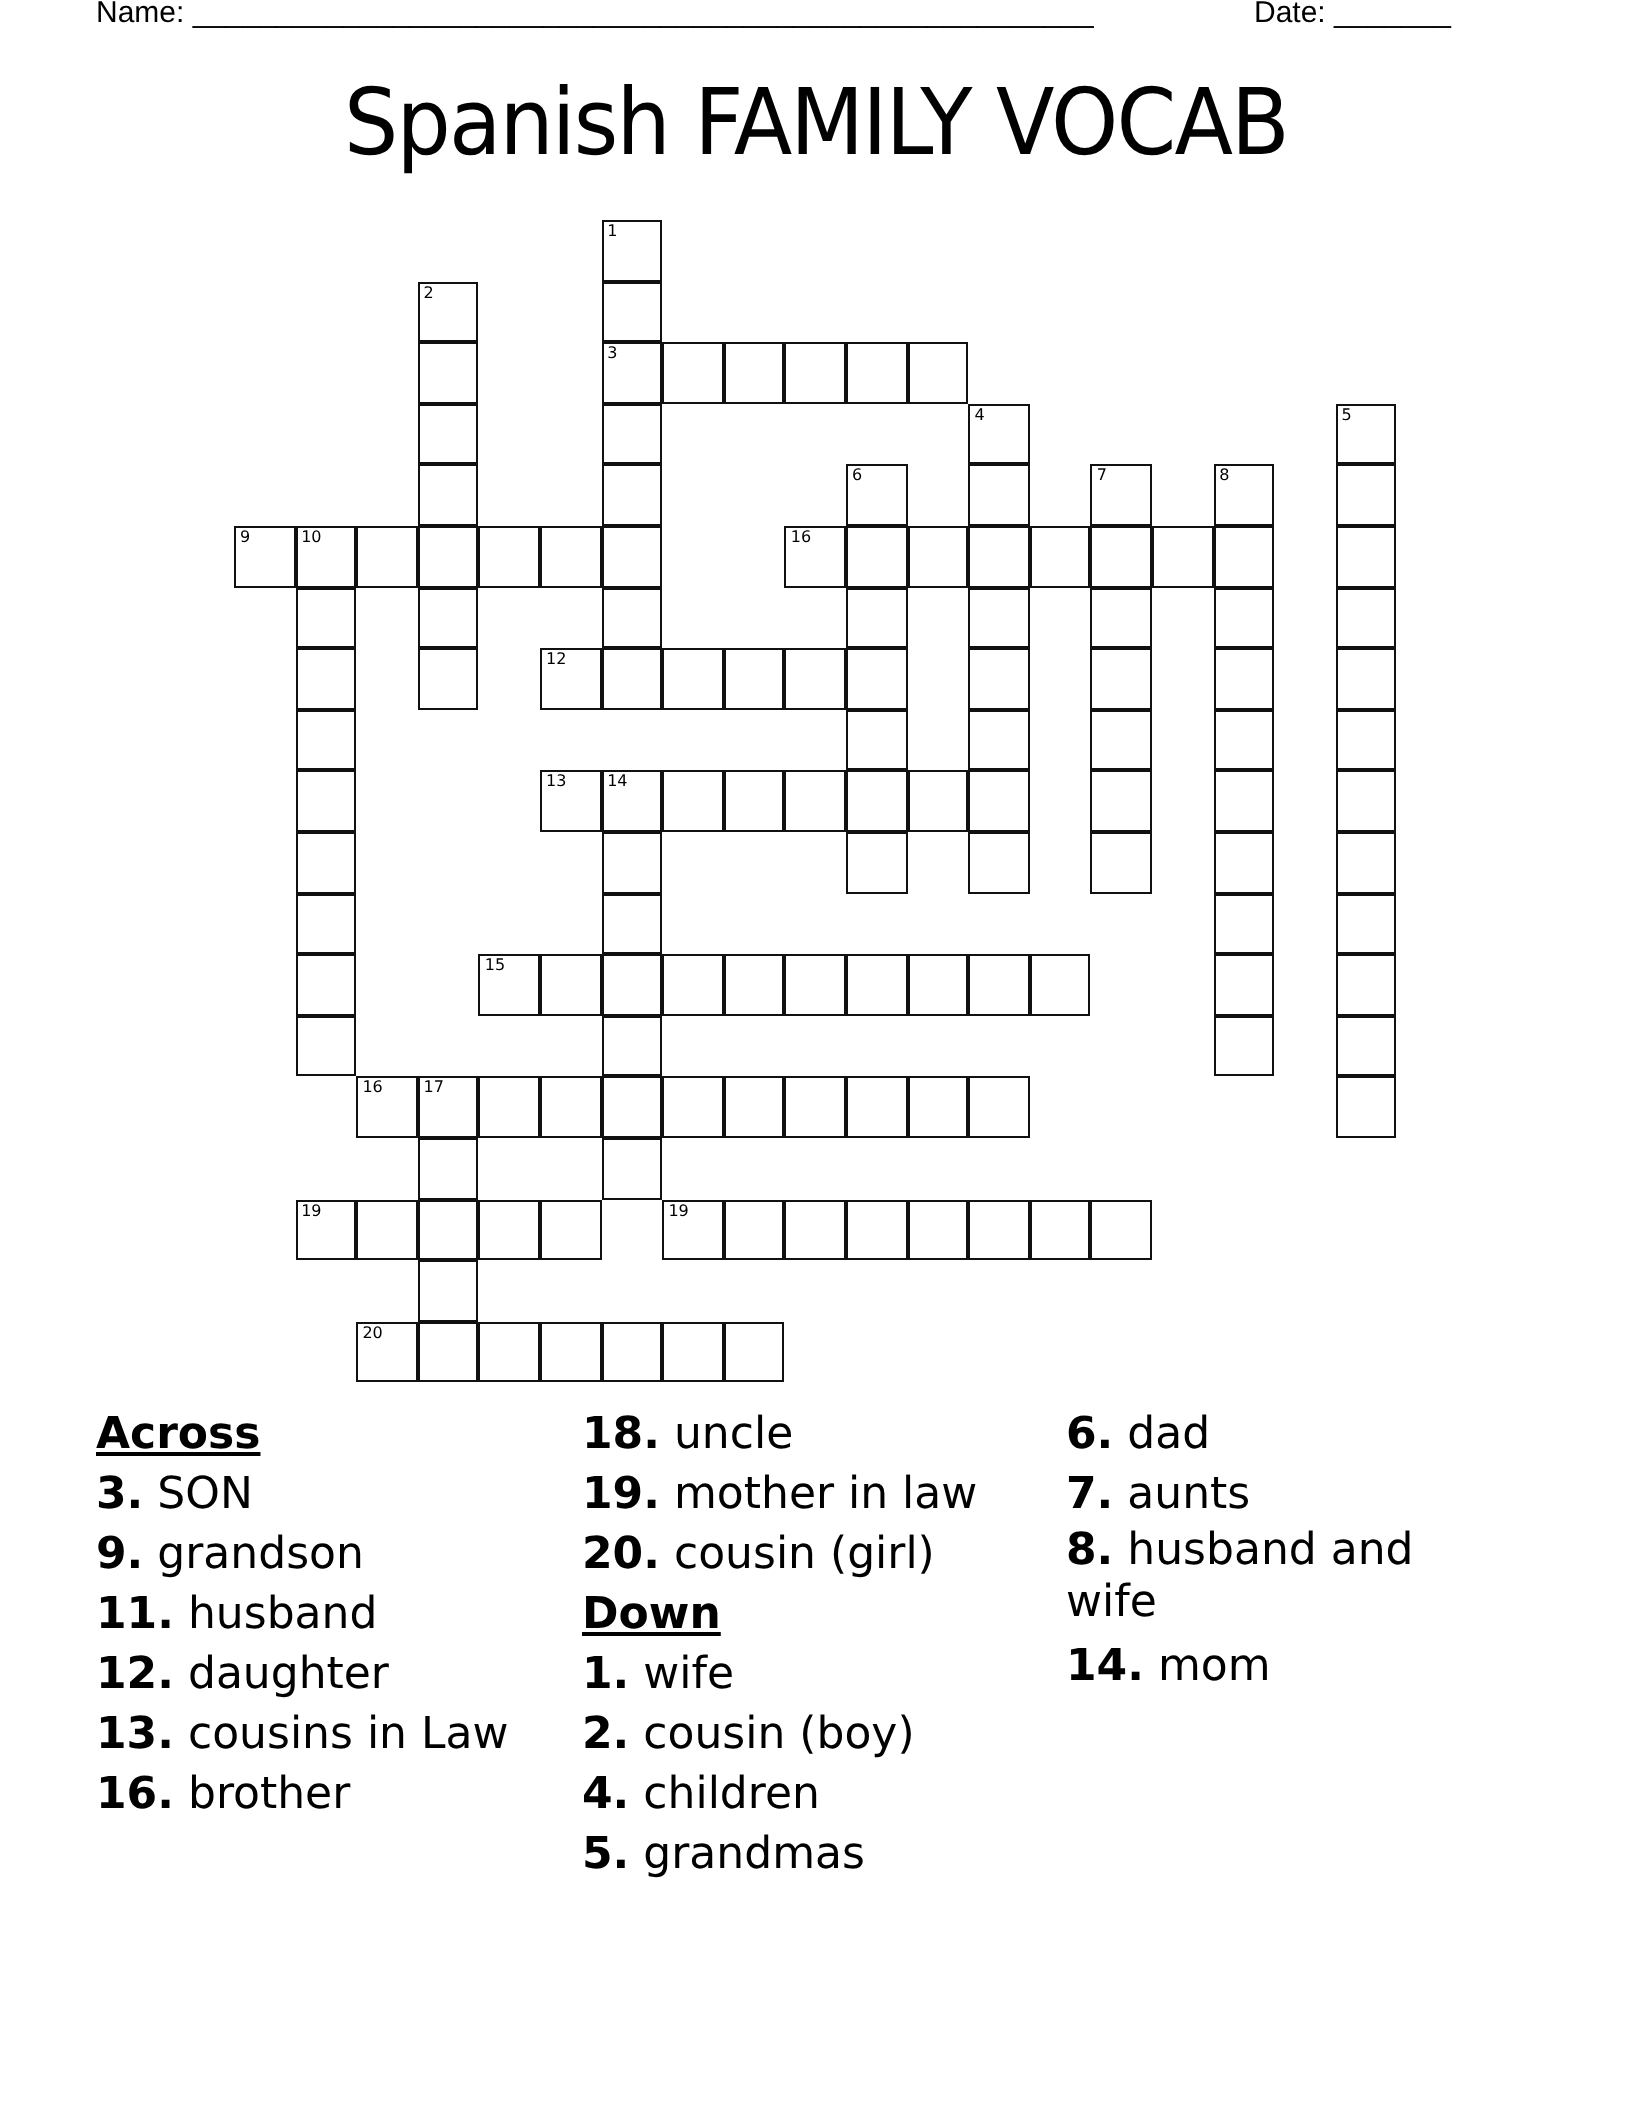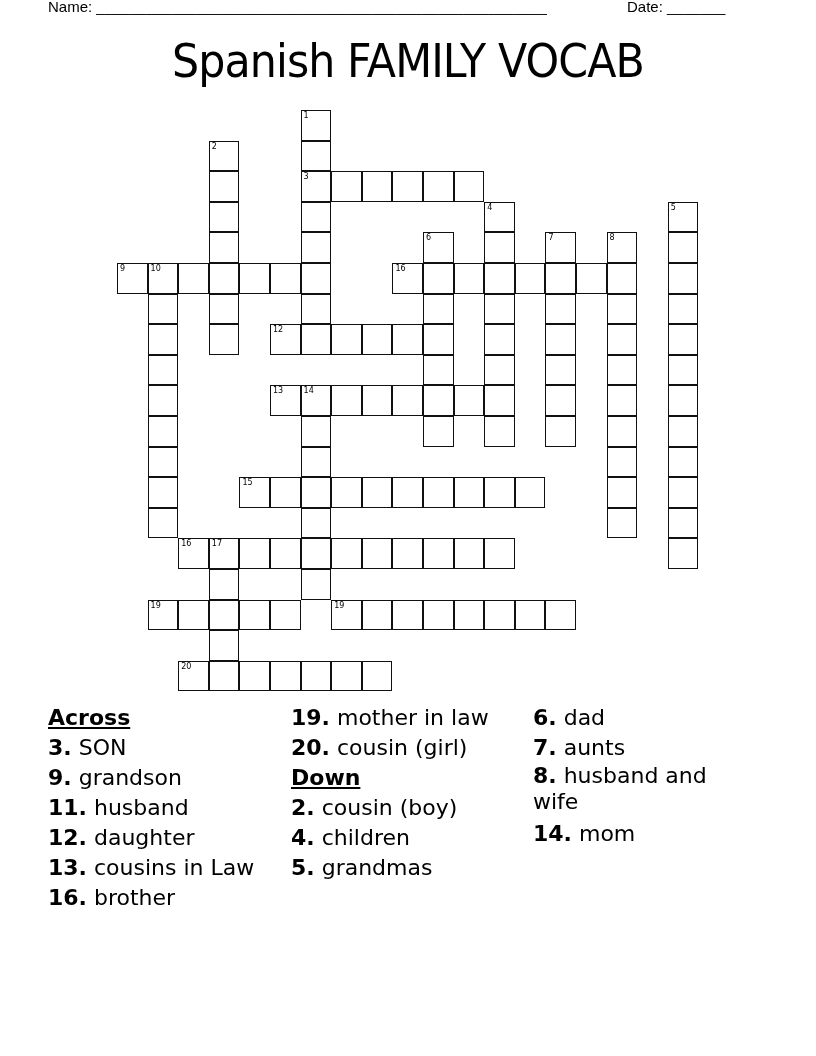--- a/index.html
+++ b/index.html
@@ -213,23 +213,25 @@
   <span class="heading">Across</span>
   <span class="clue"><b>3.</b><span> SON</span></span>
   <span class="clue"><b>9.</b><span> grandson</span></span>
   <span class="clue"><b>11.</b><span> husband</span></span>
   <span class="clue"><b>12.</b><span> daughter</span></span>
   <span class="clue"><b>13.</b><span> cousins in Law</span></span>
   <span class="clue"><b>16.</b><span> brother</span></span>
 </div>
 
 <div class="clues" id="col2">
+  <span class="clue"><b>18.</b><span> uncle</span></span>
   <span class="clue"><b>19.</b><span> mother in law</span></span>
   <span class="clue"><b>20.</b><span> cousin (girl)</span></span>
   <span class="heading">Down</span>
+  <span class="clue"><b>1.</b><span> wife</span></span>
   <span class="clue"><b>2.</b><span> cousin (boy)</span></span>
   <span class="clue"><b>4.</b><span> children</span></span>
   <span class="clue"><b>5.</b><span> grandmas</span></span>
 </div>
 
 <div class="clues" id="col3">
   <span class="clue"><b>6.</b><span> dad</span></span>
   <span class="clue"><b>7.</b><span> aunts</span></span>
   <span class="clue wrap"><b>8.</b><span> husband and wife</span></span>
   <span class="clue"><b>14.</b><span> mom</span></span>

